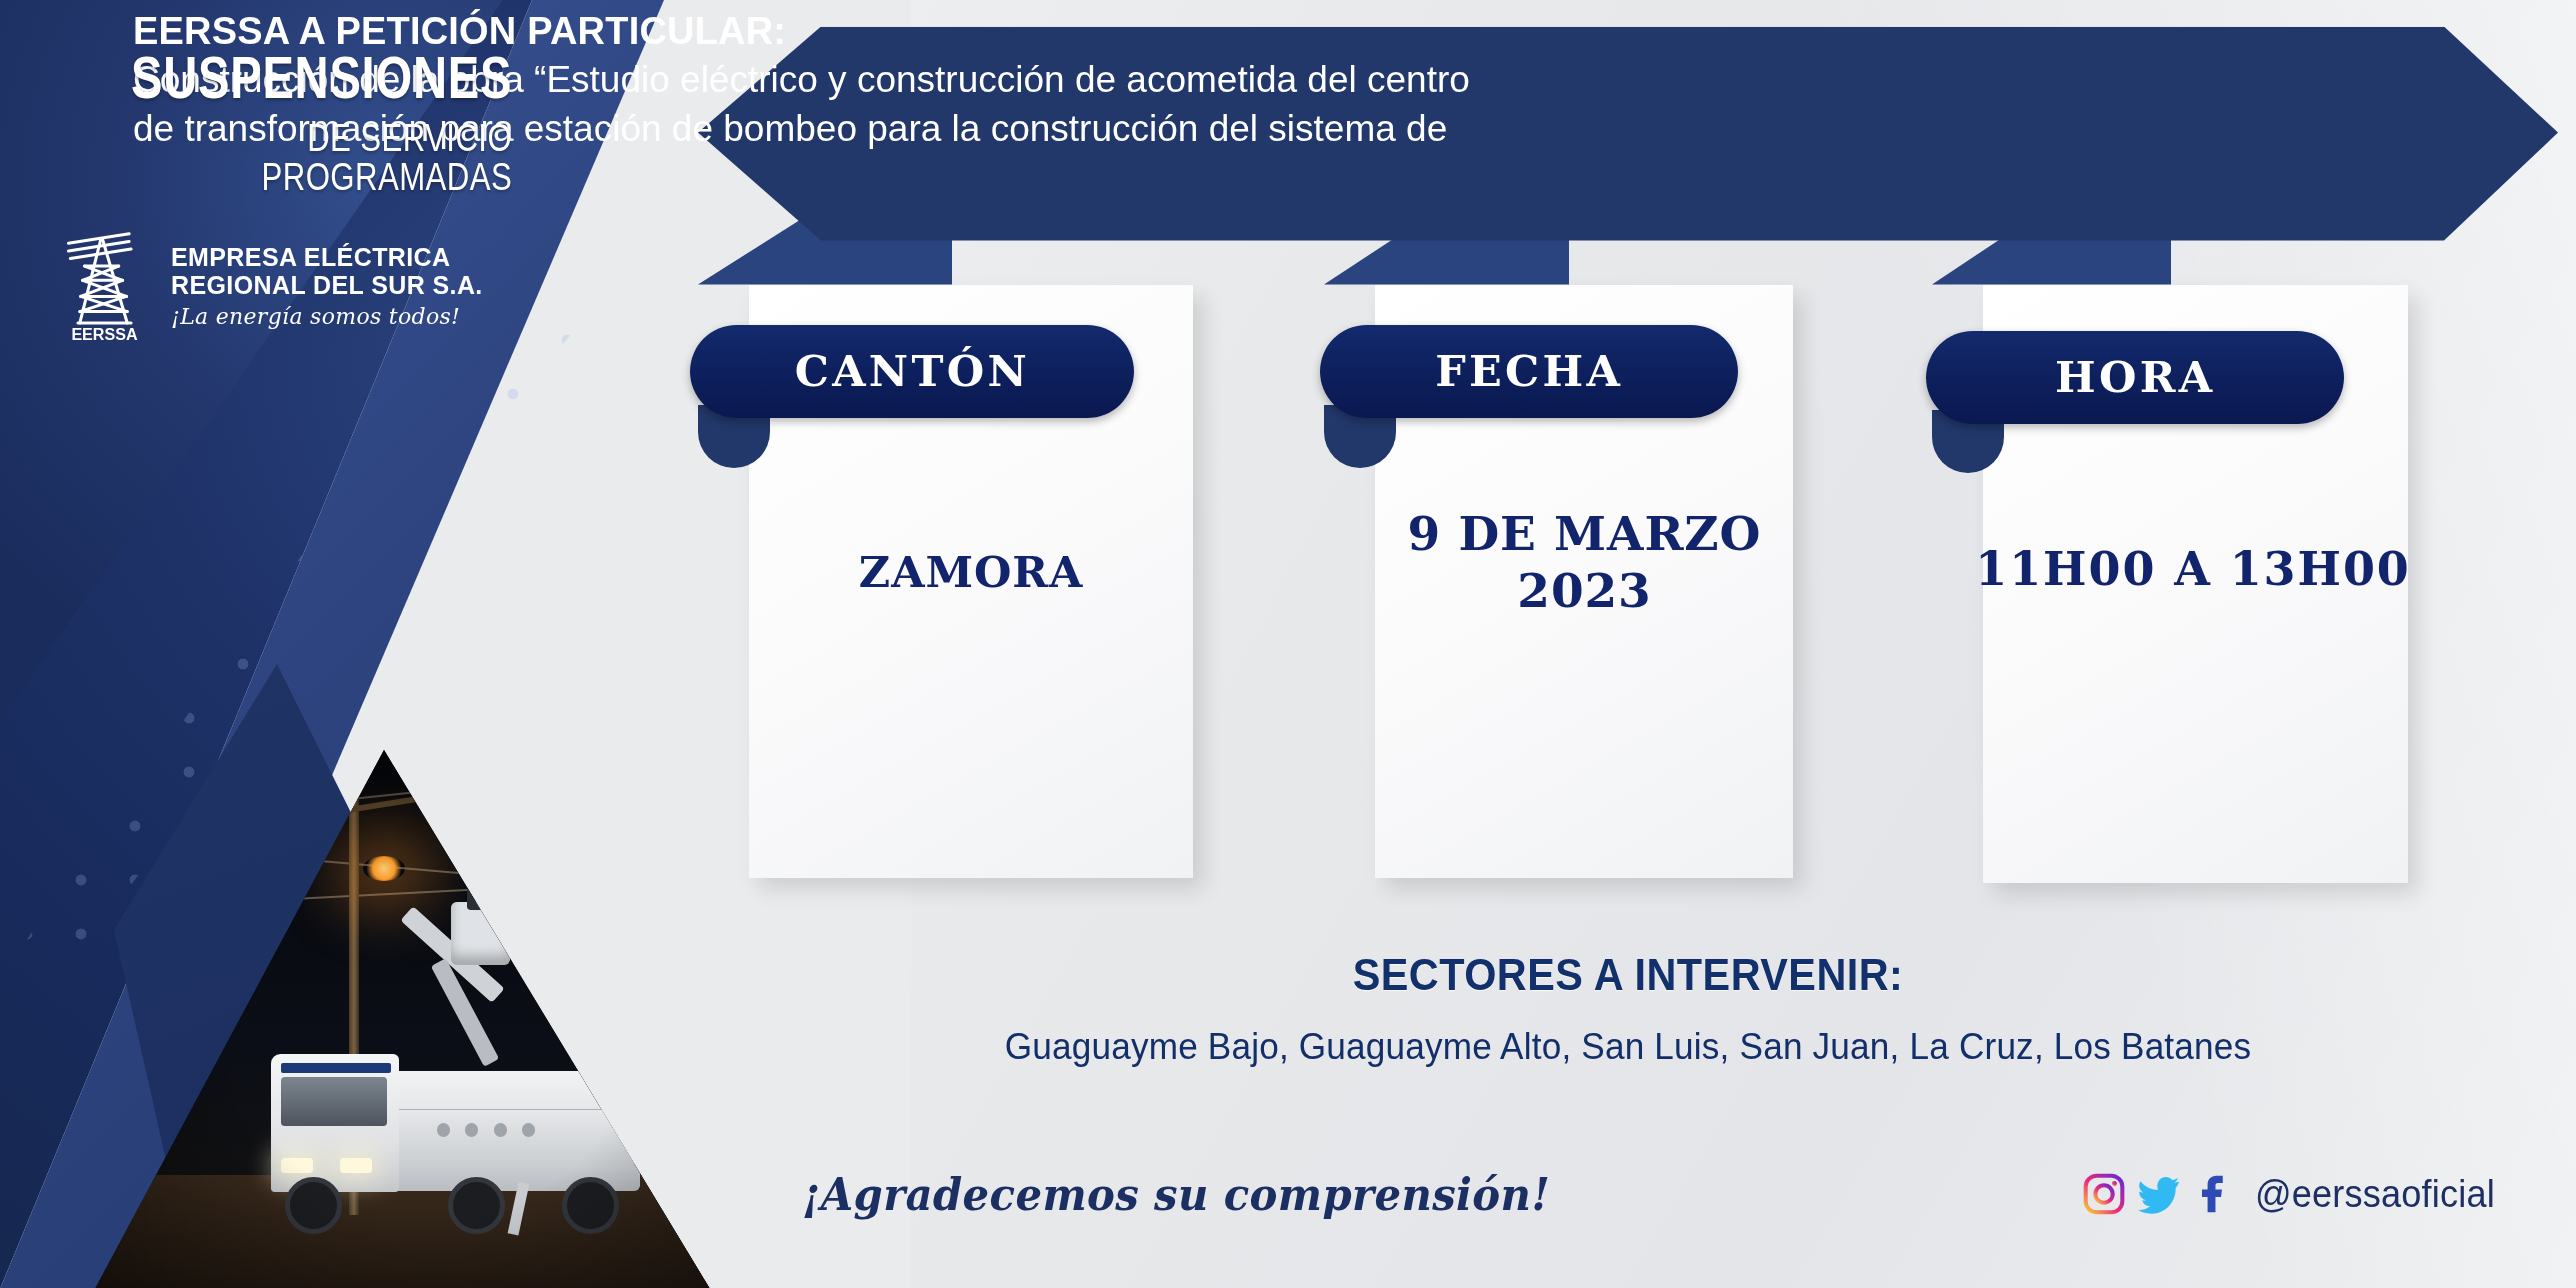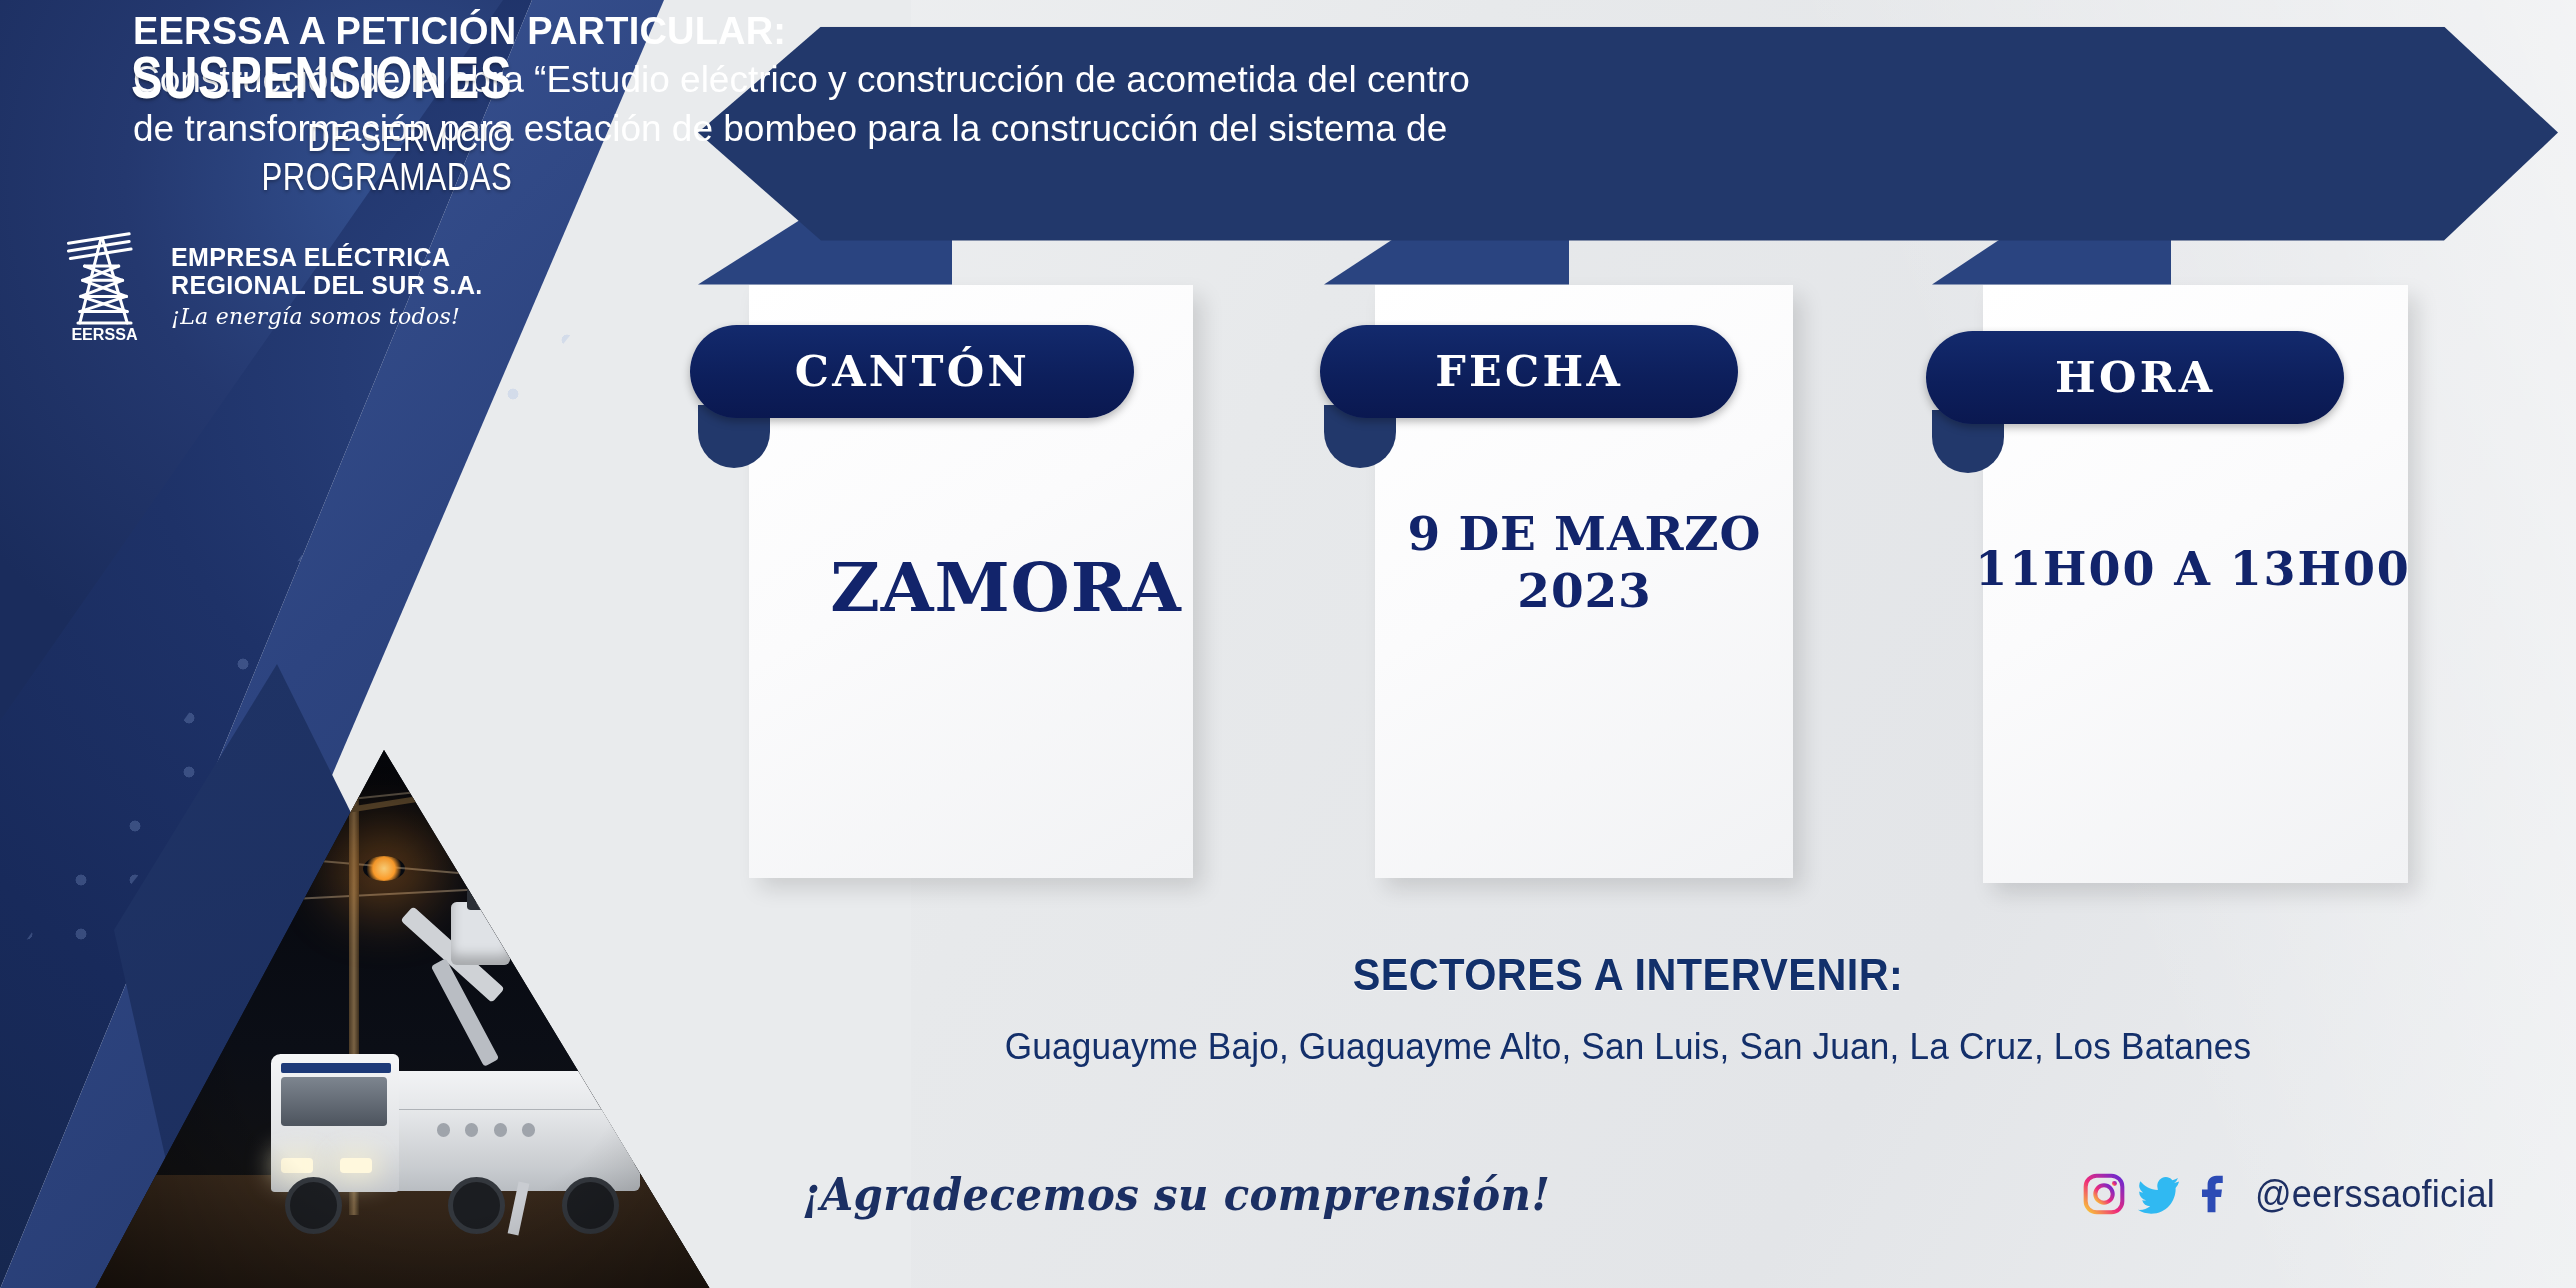--- a/index.html
+++ b/index.html
@@ -159,21 +159,21 @@
   }
   .card .val{
     position:absolute;left:51px;width:444px;text-align:center;
     font-family:"DejaVu Serif",serif;font-weight:700;color:#12246b;
     line-height:1.22;letter-spacing:0.9px;
   }
 
   
   #card-canton{left:0;}
   #card-canton .tab{left:-7.6px;width:444px;}
-  #card-canton .val{top:261px;font-size:68px;padding-left:35px;}
+  #card-canton .val{top:261px;font-size:43px;}
 
   #card-fecha{left:626px;}
   #card-fecha .sheet{left:51px;width:418px;}
   #card-fecha .fold{width:245px;}
   #card-fecha .tab{left:-3.8px;width:418px;}
   #card-fecha .val{left:42px;width:437px;top:220px;font-size:47px;}
 
   #card-hora{left:1234px;}
   #card-hora .sheet{left:51px;width:425px;height:598px;}
   #card-hora .fold{width:239px;height:159px;}

